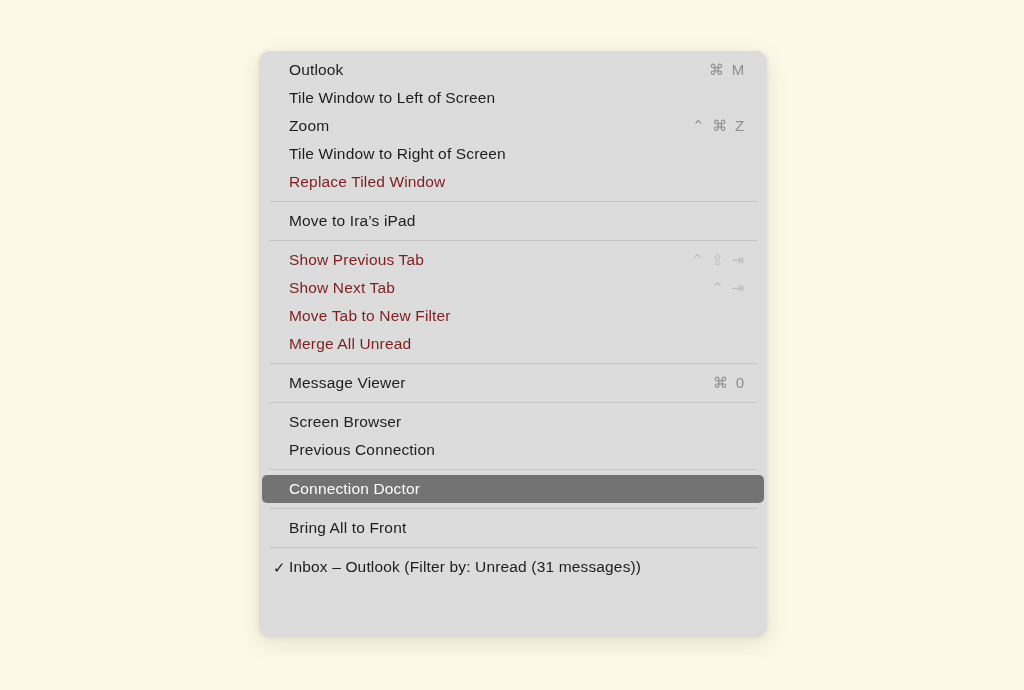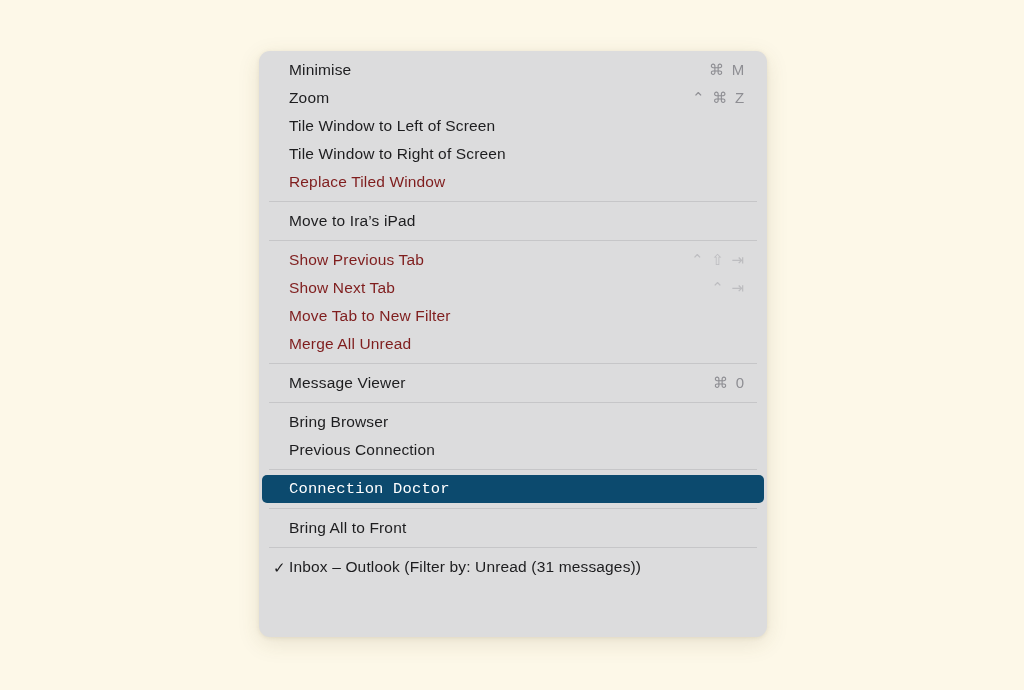--- a/index.html
+++ b/index.html
@@ -72,55 +72,54 @@
     letter-spacing: 0.12em;
     padding-left: 22px;
     text-align: right;
     font-family: "Liberation Sans", sans-serif;
   }
 
   .menu-item.is-disabled .item-label { color: #7f1d1d; }
   .menu-item.is-disabled .item-shortcut { color: #bdbdc0; }
 
   .menu-item.is-selected {
-    background: #0c4a6e;
-    font-family: Liberation Mono, monospace;
+    background: #737373;
   }
   .menu-item.is-selected .item-label,
   .menu-item.is-selected .item-check { color: #ffffff; }
   .menu-item.is-selected .item-shortcut { color: #e4ecfb; }
 
   .menu-separator {
     height: 1px;
     background: #c6c6c8;
     margin: 5px 10px 5px 10px;
   }
 </style>
 </head>
 <body>
 
 <div id="menu-panel">
     <div class="menu-group">
       <div class="menu-item">
         <span class="item-check"></span>
-        <span class="item-label">Minimise</span>
+        <span class="item-label">Outlook</span>
         <span class="item-shortcut">⌘ M</span>
+      </div>
+      <div class="menu-item">
+        <span class="item-check"></span>
+        <span class="item-label">Tile Window to Left of Screen</span>
+        <span class="item-shortcut"></span>
       </div>
       <div class="menu-item">
         <span class="item-check"></span>
         <span class="item-label">Zoom</span>
         <span class="item-shortcut">⌃ ⌘ Z</span>
       </div>
       <div class="menu-item">
         <span class="item-check"></span>
-        <span class="item-label">Tile Window to Left of Screen</span>
-        <span class="item-shortcut"></span>
-      </div>
-      <div class="menu-item">
-        <span class="item-check"></span>
         <span class="item-label">Tile Window to Right of Screen</span>
         <span class="item-shortcut"></span>
       </div>
       <div class="menu-item is-disabled">
         <span class="item-check"></span>
         <span class="item-label">Replace Tiled Window</span>
         <span class="item-shortcut"></span>
       </div>
     </div>
     <div class="menu-separator"></div>
@@ -159,21 +158,21 @@
       <div class="menu-item">
         <span class="item-check"></span>
         <span class="item-label">Message Viewer</span>
         <span class="item-shortcut">⌘ 0</span>
       </div>
     </div>
     <div class="menu-separator"></div>
     <div class="menu-group">
       <div class="menu-item">
         <span class="item-check"></span>
-        <span class="item-label">Bring Browser</span>
+        <span class="item-label">Screen Browser</span>
         <span class="item-shortcut"></span>
       </div>
       <div class="menu-item">
         <span class="item-check"></span>
         <span class="item-label">Previous Connection</span>
         <span class="item-shortcut"></span>
       </div>
     </div>
     <div class="menu-separator"></div>
     <div class="menu-group">

